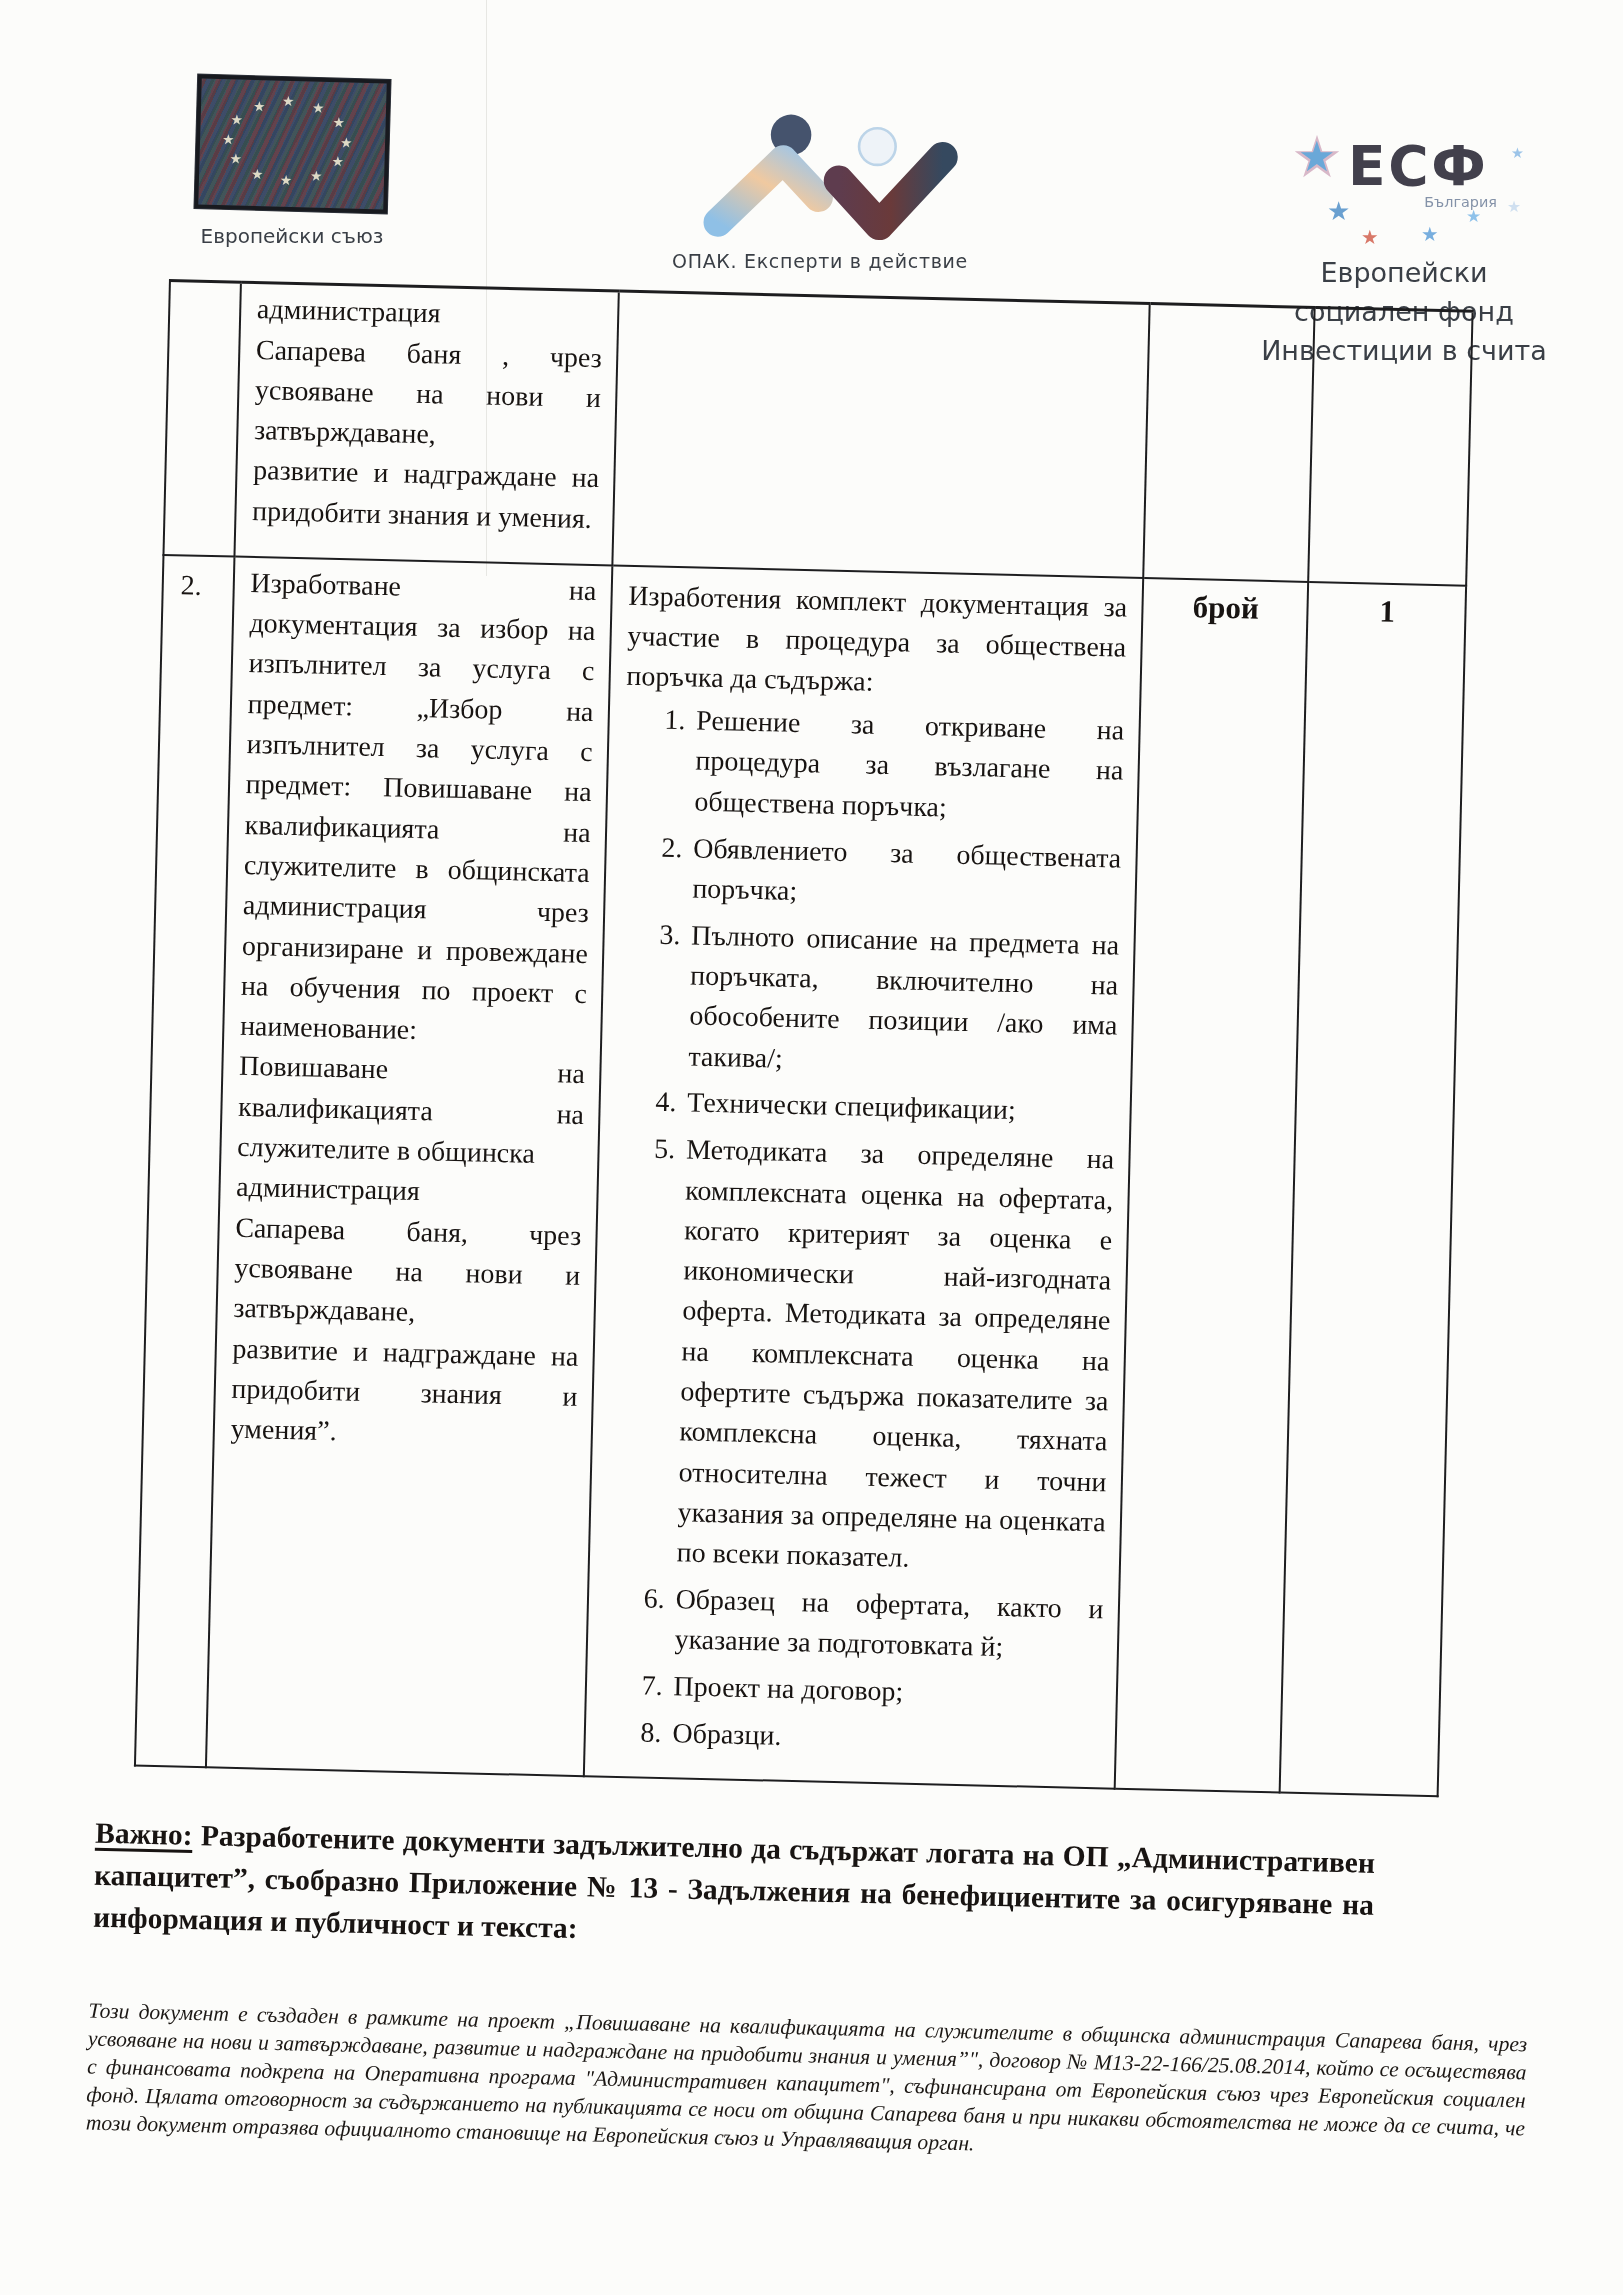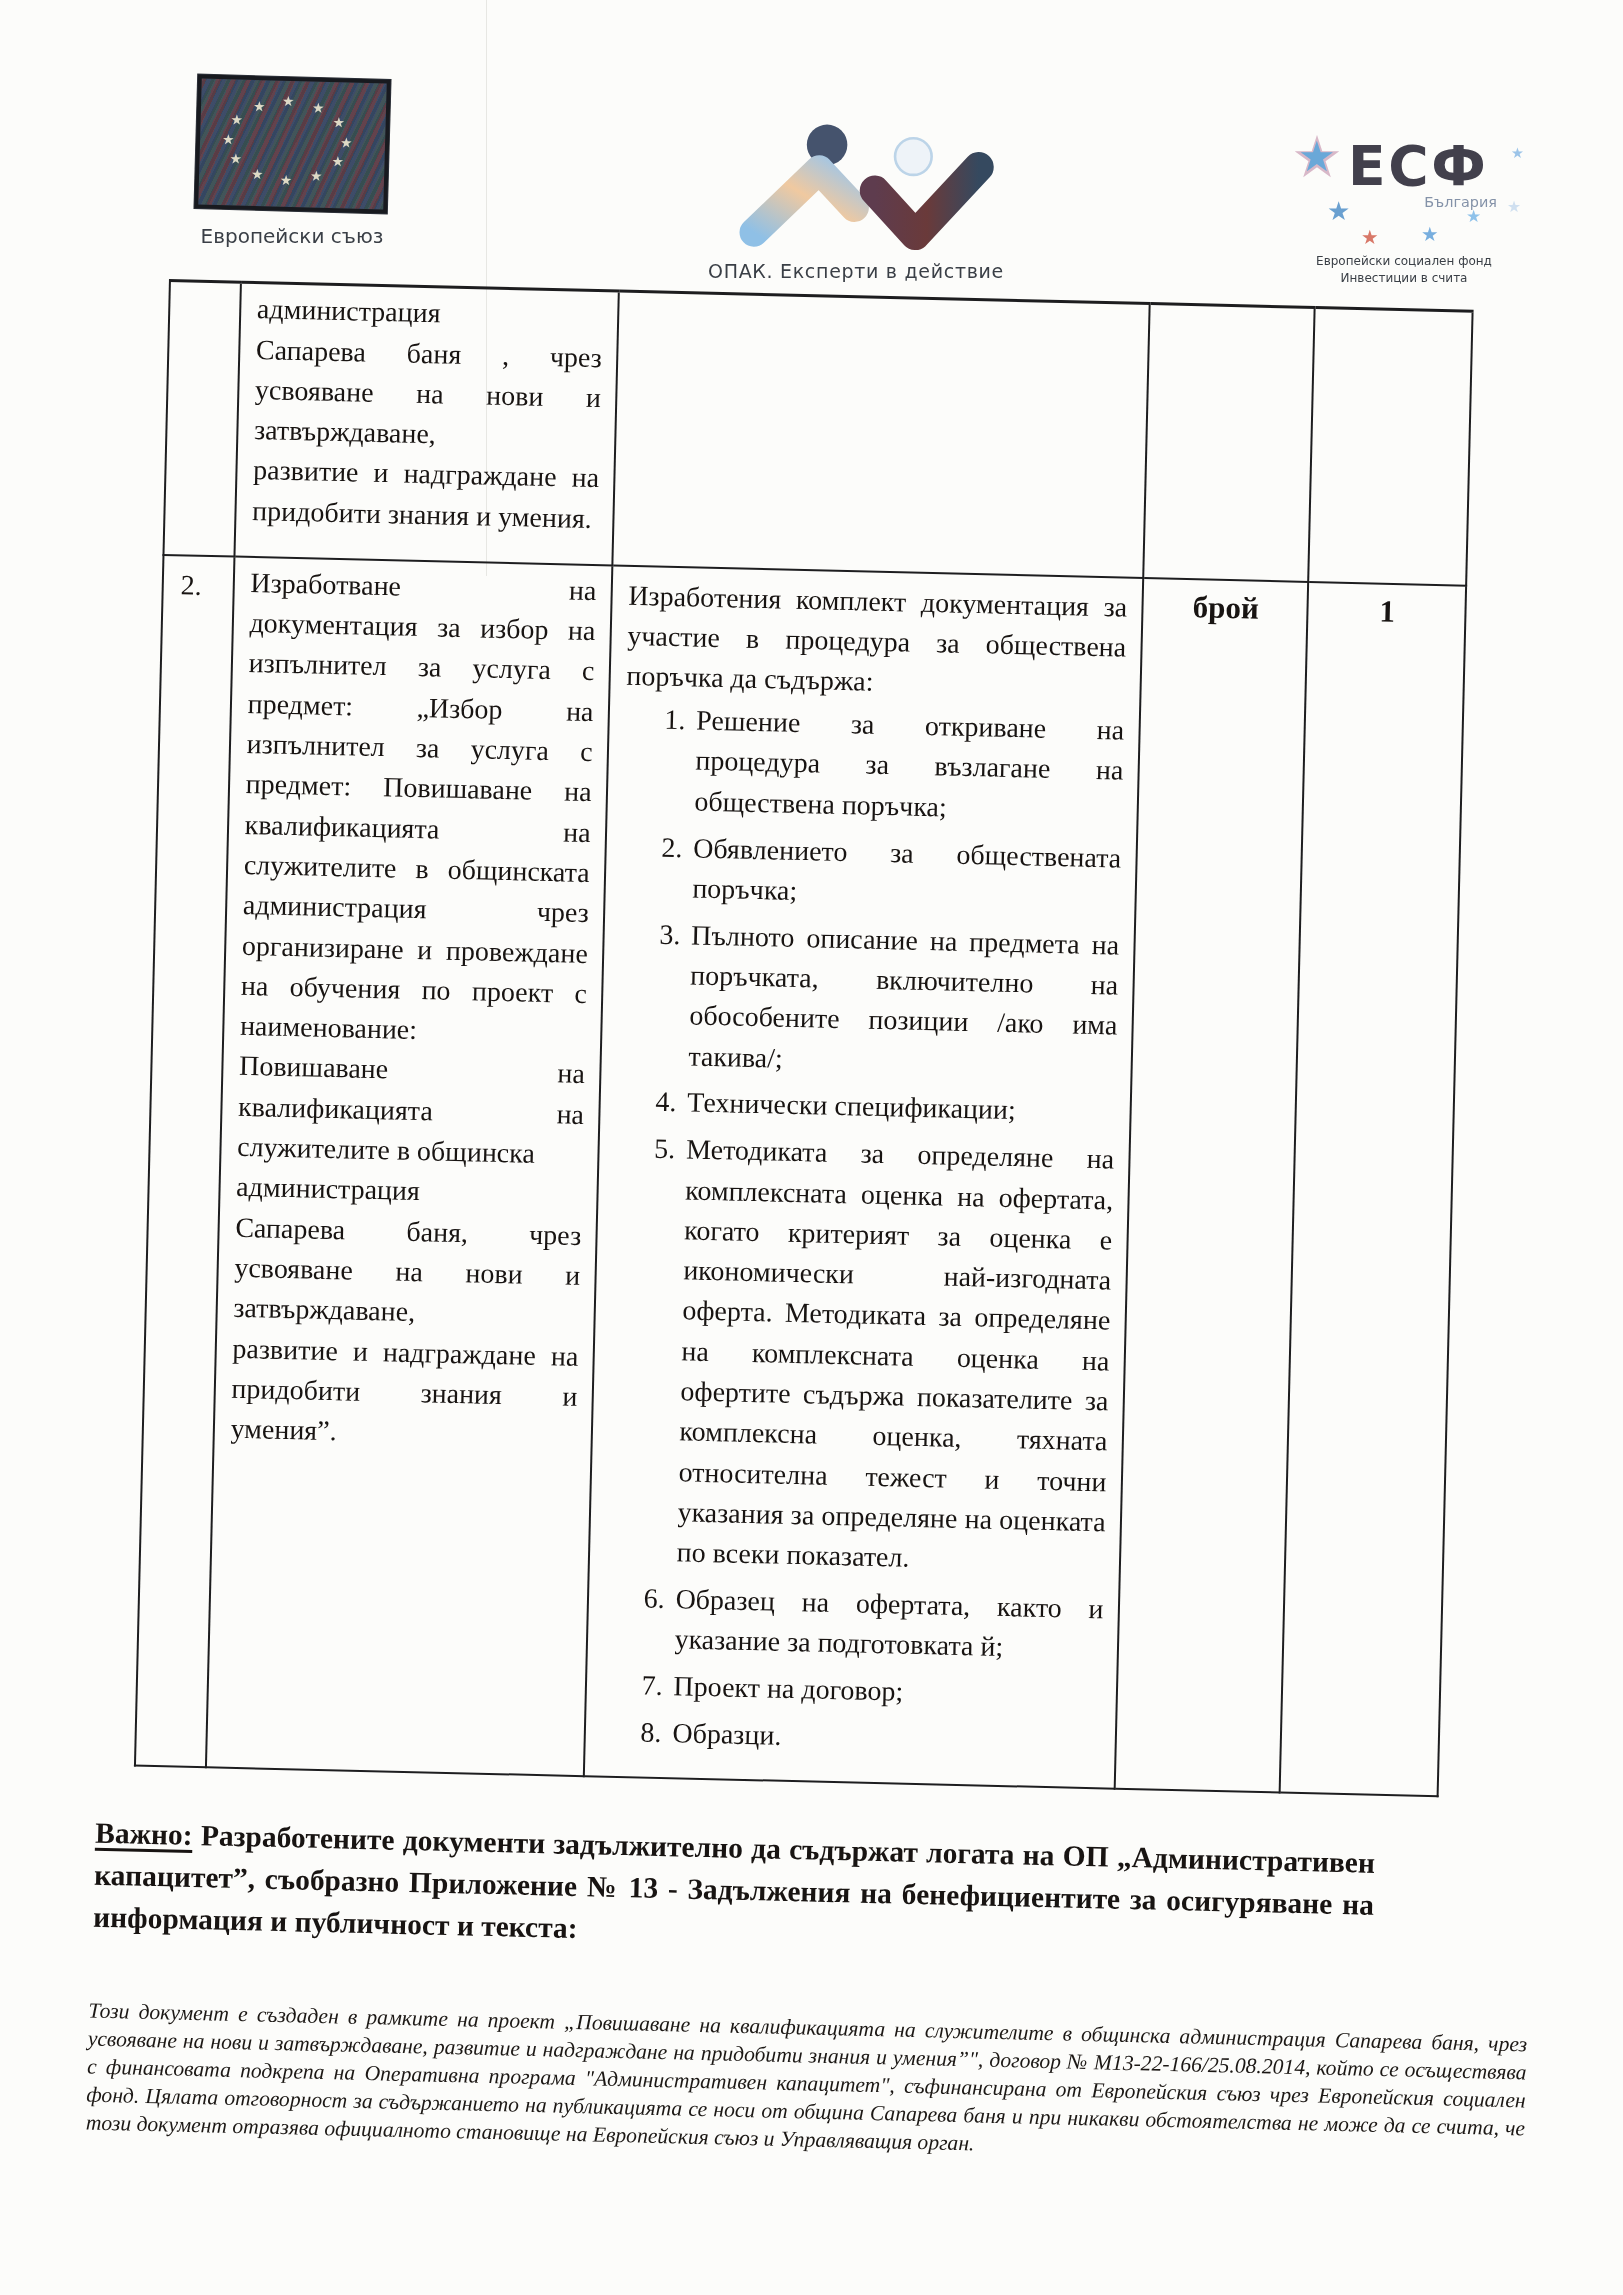--- a/index.html
+++ b/index.html
@@ -25,34 +25,34 @@
     background-image:
       repeating-linear-gradient(112deg, rgba(130,45,45,.40) 0 4.6px, rgba(40,70,112,.42) 4.6px 9.2px, rgba(42,92,72,.34) 9.2px 13.7px),
       repeating-linear-gradient(-65deg, rgba(20,25,35,.25) 0 3.3px, rgba(90,60,80,.18) 3.3px 7.2px);
     border:4.6px solid #181a1f;
     transform:rotate(1.6deg);
     box-shadow:0 0 0 0.7px #2a2d33;
   }
   .eu-flag .star{position:absolute;font-size:13.7px;color:#ece6cf;opacity:.92;line-height:1;}
   .eu-caption{margin-top:13px;font-size:20px;}
 
-  .opak-block{position:absolute;left:666px;top:120px;width:308px;text-align:center;margin-left:36px;}
+  .opak-block{position:absolute;left:666px;top:110px;width:308px;text-align:center;}
   .opak-caption{margin-top:3.9px;font-size:19px;letter-spacing:0.7px;}
 
   .esf-block{position:absolute;left:1250px;top:122px;width:308px;}
   .esf-mark{position:relative;height:131px;}
   .esf-word{
     position:absolute;left:98px;top:11.8px;
     font-family:"DejaVu Sans","Liberation Sans",sans-serif;
     font-weight:bold;font-size:55px;color:#42404c;letter-spacing:2.6px;
   }
   .esf-bg{position:absolute;left:247px;top:72px;font-size:14.4px;color:#8492a8;
     font-family:"DejaVu Sans","Liberation Sans",sans-serif;transform:translateX(-100%);}
   .esf-mark .star{position:absolute;line-height:1;}
-  .esf-caption{font-size:12px;line-height:1.45;}
+  .esf-caption{font-size:27px;line-height:1.45;}
 
   
   .content{
     position:absolute;left:128px;top:278px;width:1450px;
     transform:rotate(1.35deg);transform-origin:0 0;
   }
 
   table.main{
     border-collapse:collapse;table-layout:fixed;
     width:1304px;margin-left:41px;

